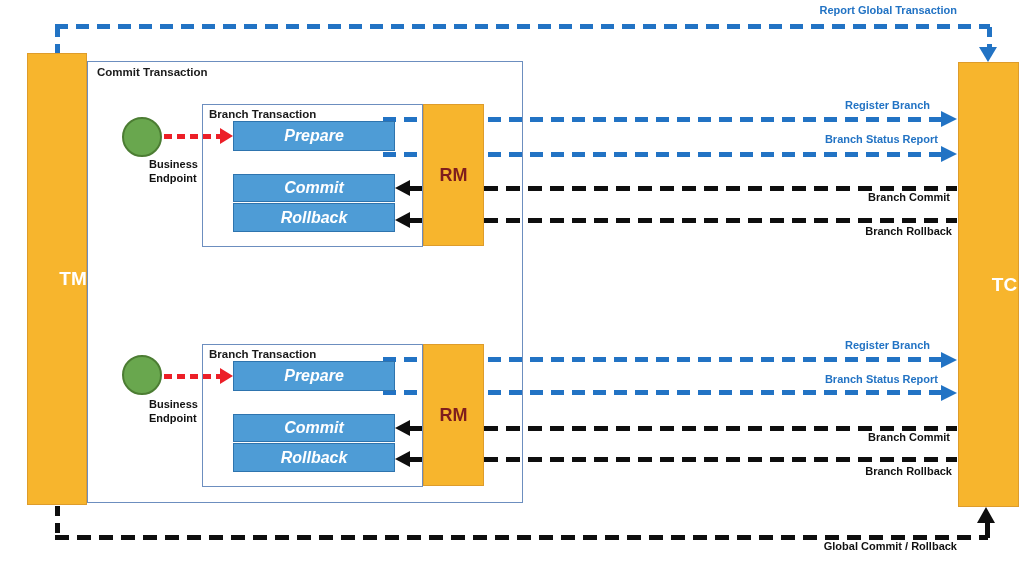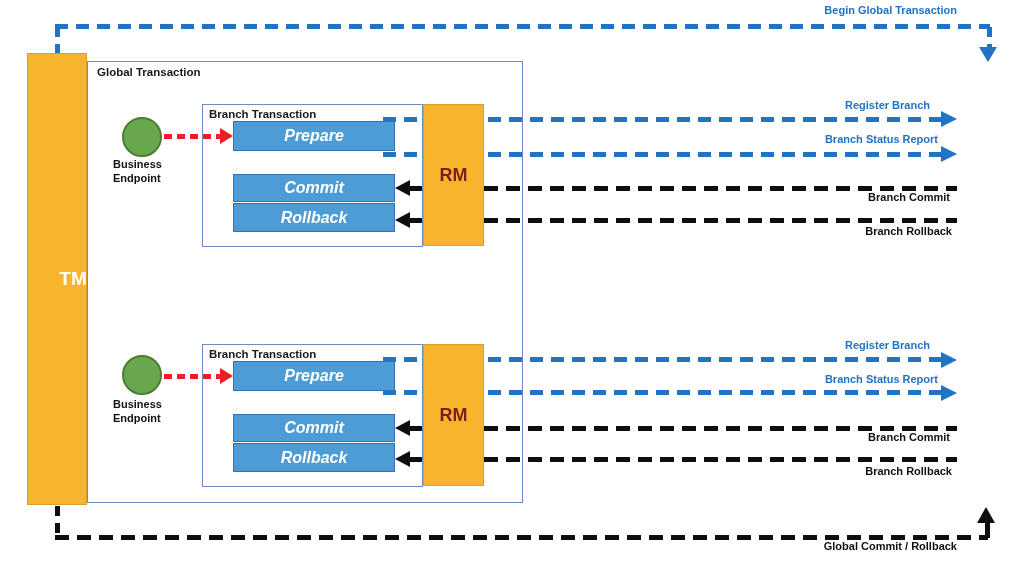--- a/index.html
+++ b/index.html
@@ -30,49 +30,52 @@
   
   .bar{background:var(--orange);border:1px solid var(--orange-b);display:flex;align-items:center;justify-content:center;
        color:#fff;font-weight:bold;font-size:19px;z-index:5;box-sizing:border-box;padding-left:32px;}
   .rm{background:var(--orange);border:1px solid var(--orange-b);display:flex;align-items:center;justify-content:center;
       color:#7f1d1d;font-weight:bold;font-size:18px;z-index:4;box-sizing:border-box;}
   .frame{border:1.5px solid var(--boxb);background:transparent;box-sizing:border-box;}
   .frame-title{position:absolute;left:6px;top:3px;font-size:11.5px;font-weight:bold;color:#1a1a1a;white-space:nowrap;}
   .proc{background:var(--proc);border:1px solid var(--proc-b);display:flex;align-items:center;justify-content:center;
         color:#fff;font-style:italic;font-weight:600;font-size:16px;z-index:3;box-sizing:border-box;}
   .circle{width:40px;height:40px;border-radius:50%;background:var(--green);border:2px solid var(--green-b);box-sizing:border-box;}
-  .be-label{width:70px;font-size:11px;font-weight:bold;color:#111;line-height:1.3;}
+  .be-label{width:70px;font-size:11px;font-weight:bold;color:#111;line-height:1.3;margin-left:36px;}
   .lbl{font-size:11px;font-weight:bold;white-space:nowrap;text-align:right;}
   .lbl-blue{color:var(--blue);}
   .lbl-black{color:#111;}
   .z2{z-index:2;}
 </style>
 </head>
 <body>
 
 <div class="canvas">
 
   <div class="abs hblue" style="left:55px;top:24px;width:935px;"></div>
   <div class="abs vblue" style="left:55px;top:27px;height:27px;"></div>
   <div class="abs vblue" style="left:987px;top:27px;height:21px;"></div>
   <div class="abs arr arr-down-blue" style="left:979px;top:47px;"></div>
-  <div class="abs lbl lbl-blue" style="left:780px;top:4px;width:177px;">Begin Global Transaction</div>
+  <div class="abs lbl lbl-blue" style="left:780px;top:4px;width:177px;">Report Global Transaction</div>
 
   <div class="abs vblack" style="left:55px;top:506px;height:32px;"></div>
   <div class="abs hblack" style="left:55px;top:535px;width:933px;"></div>
   <div class="abs solidblack-v" style="left:985px;top:523px;height:15px;"></div>
   <div class="abs arr arr-up-black" style="left:977px;top:507px;"></div>
   <div class="abs lbl lbl-black" style="left:780px;top:540px;width:177px;">Global Commit / Rollback</div>
 
   <div class="abs frame" style="left:87px;top:61px;width:436px;height:442px;z-index:1;">
-    <span class="frame-title" style="left:9px;top:4px;">Global Transaction</span>
+    <span class="frame-title" style="left:9px;top:4px;">Commit Transaction</span>
   </div>
 
   <div class="abs bar" style="left:27px;top:53px;width:60px;height:452px;">
     <span>TM</span>
+  </div>
+  <div class="abs bar" style="left:958px;top:62px;width:61px;height:445px;">
+    <span>TC</span>
   </div>
 
   <div class="abs frame z2" style="left:202px;top:104px;width:221px;height:143px;">
     <span class="frame-title">Branch Transaction</span>
   </div>
   <div class="abs circle" style="left:122px;top:117px;"></div>
   <div class="abs be-label" style="left:113px;top:157px;">Business Endpoint</div>
   <div class="abs hred" style="left:164px;top:134px;width:56px;"></div>
   <div class="abs arr arr-right-red" style="left:220px;top:128px;"></div>
 

